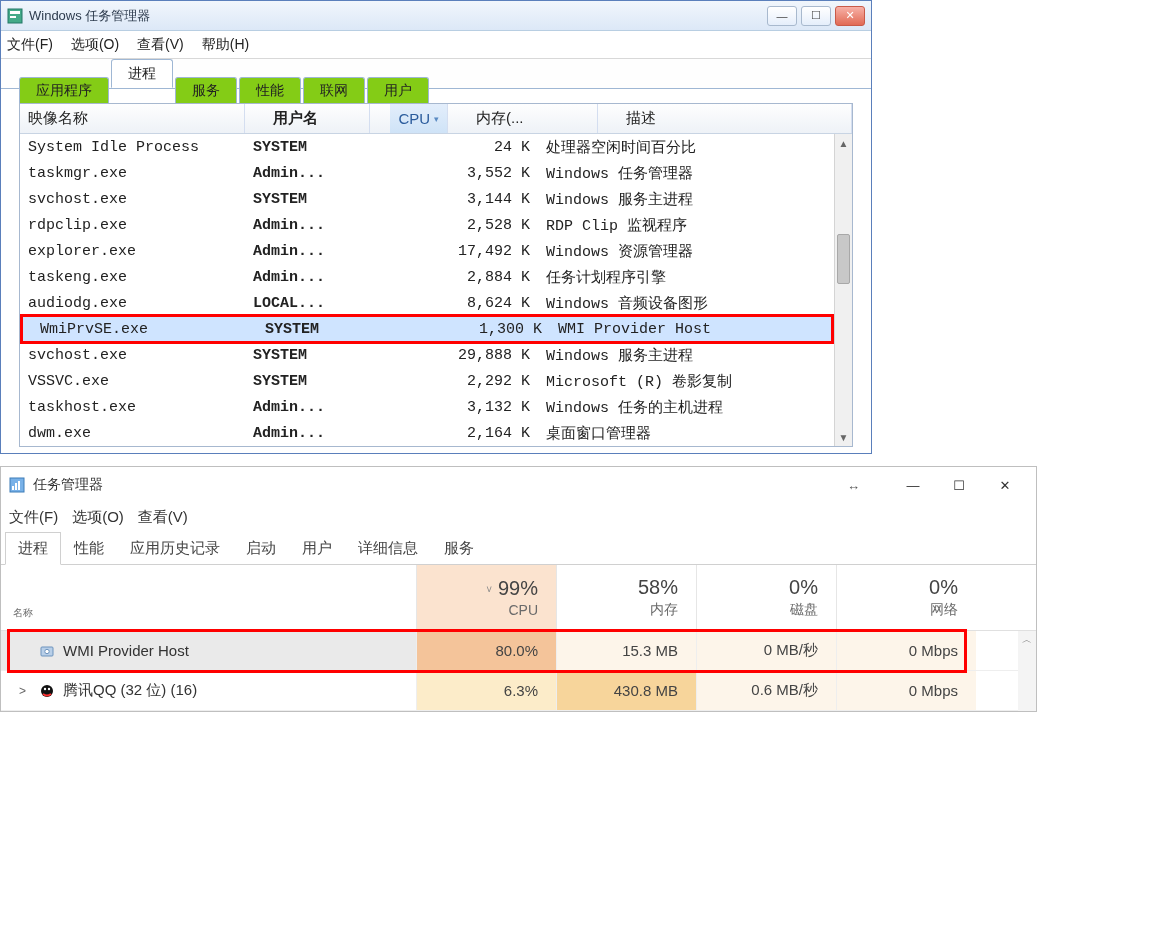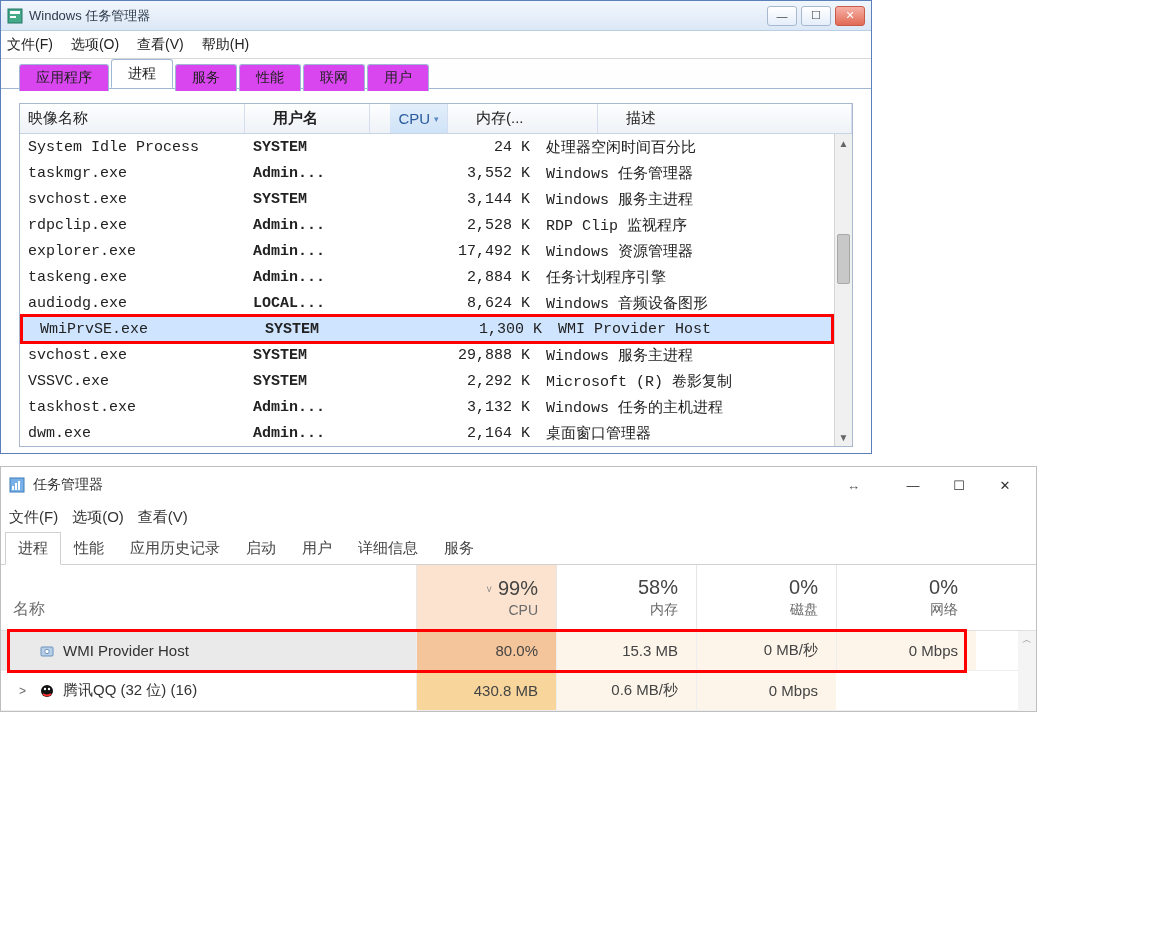--- a/index.html
+++ b/index.html
@@ -8,21 +8,21 @@
 
 .win7 { width: 872px; border: 1px solid #5a7fbb; background: #fff; margin-bottom: 12px; position: relative; }
 .win7-titlebar { height: 30px; background: linear-gradient(#f1f6fc,#dce8f7); display: flex; align-items: center; padding: 0 6px; border-bottom: 1px solid #b8cee2; }
 .win7-titlebar .app-icon { width: 16px; height: 16px; margin-right: 6px; display:inline-block; }
 .win7-titlebar .title { flex: 1; color: #2d3b4d; }
 .win7-ctrl { display: flex; gap: 4px; }
 .win7-ctrl .btn { width: 30px; height: 20px; border: 1px solid #a8b9ce; background: linear-gradient(#fff,#e5eefb); border-radius: 3px; display:flex; align-items:center; justify-content:center; font-size:11px; color:#444; }
 .win7-ctrl .close { background: linear-gradient(#f7b1a7,#e16a55); color:#fff; border-color:#c95a48;}
 .win7-menubar { height: 28px; display: flex; align-items: center; padding: 0 6px; gap: 18px; border-bottom: 1px solid #d8d8d8; font-size: 14px; color:#222;}
 .win7-tabs { display: flex; align-items: flex-end; height: 30px; padding-left: 18px; border-bottom: 1px solid #9fb7d4; background: #fefefe; }
-.win7-tab { padding: 4px 16px; border: 1px solid #9fb7d4; border-bottom: none; background: #d946ef; margin-right: 2px; font-size:14px; color:#222; border-top-left-radius:3px; border-top-right-radius:3px; position:relative; top:3px;}
+.win7-tab { padding: 4px 16px; border: 1px solid #9fb7d4; border-bottom: none; background: #84cc16; margin-right: 2px; font-size:14px; color:#222; border-top-left-radius:3px; border-top-right-radius:3px; position:relative; top:16px;}
 .win7-tab.active { background: #fff; font-weight: normal; top:0; padding-top:5px; border-bottom:1px solid #fff; z-index:2; }
 
 .win7-body { padding: 14px 18px 6px 18px; }
 .listview { border: 1px solid #a7b8cf; position: relative; }
 .lv-hdr { display: flex; background: linear-gradient(#fefefe,#eef2f7); border-bottom: 1px solid #c8d4e3; height: 30px; align-items: stretch; gap: 20px; }
 .lv-hdr .col { border-right: 1px solid #d4def0; padding: 5px 8px; font-size: 15px; color:#222; display:flex; align-items:center; }
 .lv-hdr .col.sorted { background: linear-gradient(#e3eefb,#cfe3f7); color:#2a5b9c; justify-content:center; position:relative;}
 .lv-hdr .col.sorted .arrow { font-size:9px; color:#5a8ac2; margin-left:4px;}
 .lv-rows { font-family: "Courier New", monospace; font-size: 15px; }
 .lv-row { display: flex; height: 26px; align-items: center; }
@@ -51,21 +51,21 @@
 .win10-titlebar .resize { margin-right:30px; color:#555; }
 .win10-ctrl { display:flex; }
 .win10-ctrl .btn { width:46px; height:30px; display:flex; align-items:center; justify-content:center; font-size:13px; color:#333; font-family: "Segoe UI Symbol", sans-serif; }
 .win10-menubar { height:28px; display:flex; align-items:center; padding:0 8px; gap:14px; font-size:15px; color:#333; }
 .win10-tabs { display:flex; border-bottom:1px solid #d0d0d0; padding-left:4px; }
 .win10-tab { padding:6px 12px; font-size:15px; color:#444; border:1px solid transparent; border-bottom:none; position:relative; top:1px; }
 .win10-tab.active { border-color:#d0d0d0; background:#fff; border-bottom:1px solid #fff; }
 
 .win10-body { position:relative; }
 .w10-hdr { display:flex; height:66px; align-items:stretch; border-bottom:1px solid #e0e0e0; }
-.w10-hdr .name-col { width:415px; display:flex; align-items:flex-end; padding:0 12px 10px; font-size:16px; color:#6a6a6a; }
+.w10-hdr .name-col { width:415px; display:flex; align-items:flex-end; padding:0 12px 10px; font-size:10px; color:#6a6a6a; }
 .w10-hdr .mcol { border-left:1px solid #e6e6e6; display:flex; flex-direction:column; align-items:flex-end; justify-content:center; padding:6px 18px; }
 .w10-hdr .mcol .pct { font-size:20px; color:#444; }
 .w10-hdr .mcol .lbl { font-size:14px; color:#6a6a6a; margin-top:2px;}
 .w10-hdr .mcol.sorted { background:#fbe3cf; }
 .w10-hdr .mcol.sorted .chev { font-size:10px; color:#888; margin-right:6px; vertical-align:middle;}
 .w10-hdr .mc-cpu { width:140px; } .w10-hdr .mc-mem { width:140px; } .w10-hdr .mc-disk { width:140px; } .w10-hdr .mc-net { width:140px; }
 
 .w10-row { display:flex; height:40px; align-items:stretch; border-bottom:1px solid #eee; }
 .w10-row .name-col { width:415px; display:flex; align-items:center; padding-left:18px; font-size:15px; color:#333; gap:8px; }
 .w10-row .name-col .exp { width:12px; color:#666; font-size:12px; }
@@ -301,20 +301,21 @@
           <div class="name-col">
             <span class="exp">&gt;</span>
             <span class="proc-icon"><svg viewBox="0 0 16 16">
                 <circle cx="8" cy="8" r="6" fill="#111"></circle>
                 <circle cx="6" cy="6" r="1.2" fill="#fff"></circle>
                 <circle cx="10" cy="6" r="1.2" fill="#fff"></circle>
                 <path d="M4 11 Q8 14 12 11" stroke="#f33" stroke-width="2" fill="none"></path>
               </svg></span>
             <span>腾讯QQ (32 位) (16)</span>
           </div>
+          <div class="mcol mc-cpu">6.3%</div>
           <div class="mcol mc-mem">430.8 MB</div>
           <div class="mcol mc-disk">0.6 MB/秒</div>
           <div class="mcol mc-net">0 Mbps</div>
         </div>
       </div>
 
     <div class="w10-scroll">
       <div class="up">︿</div>
     </div>
 

